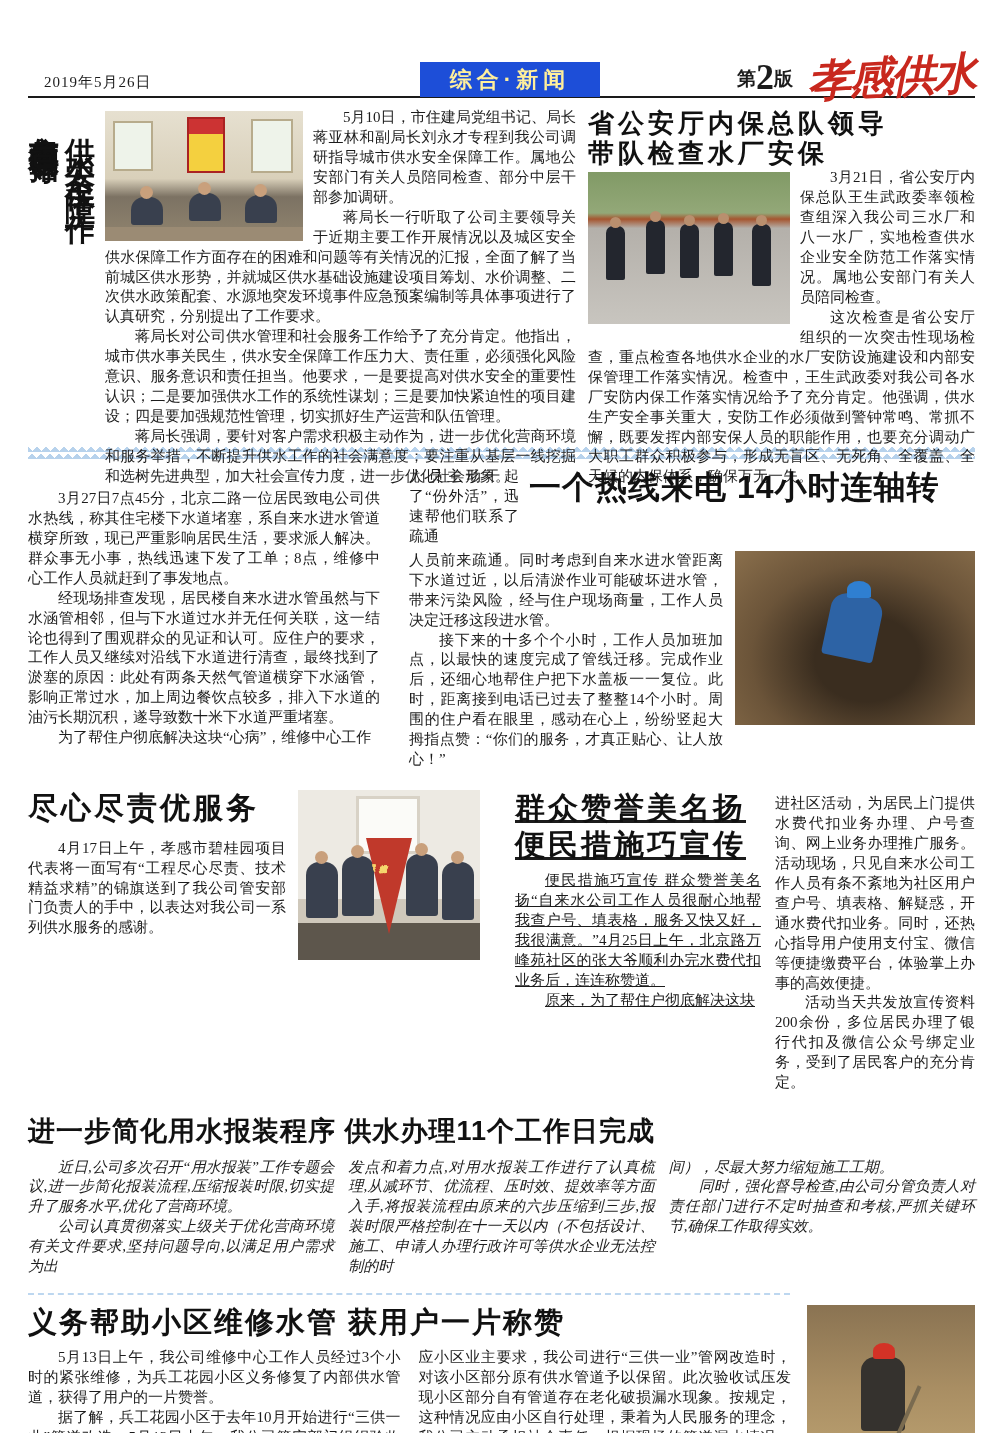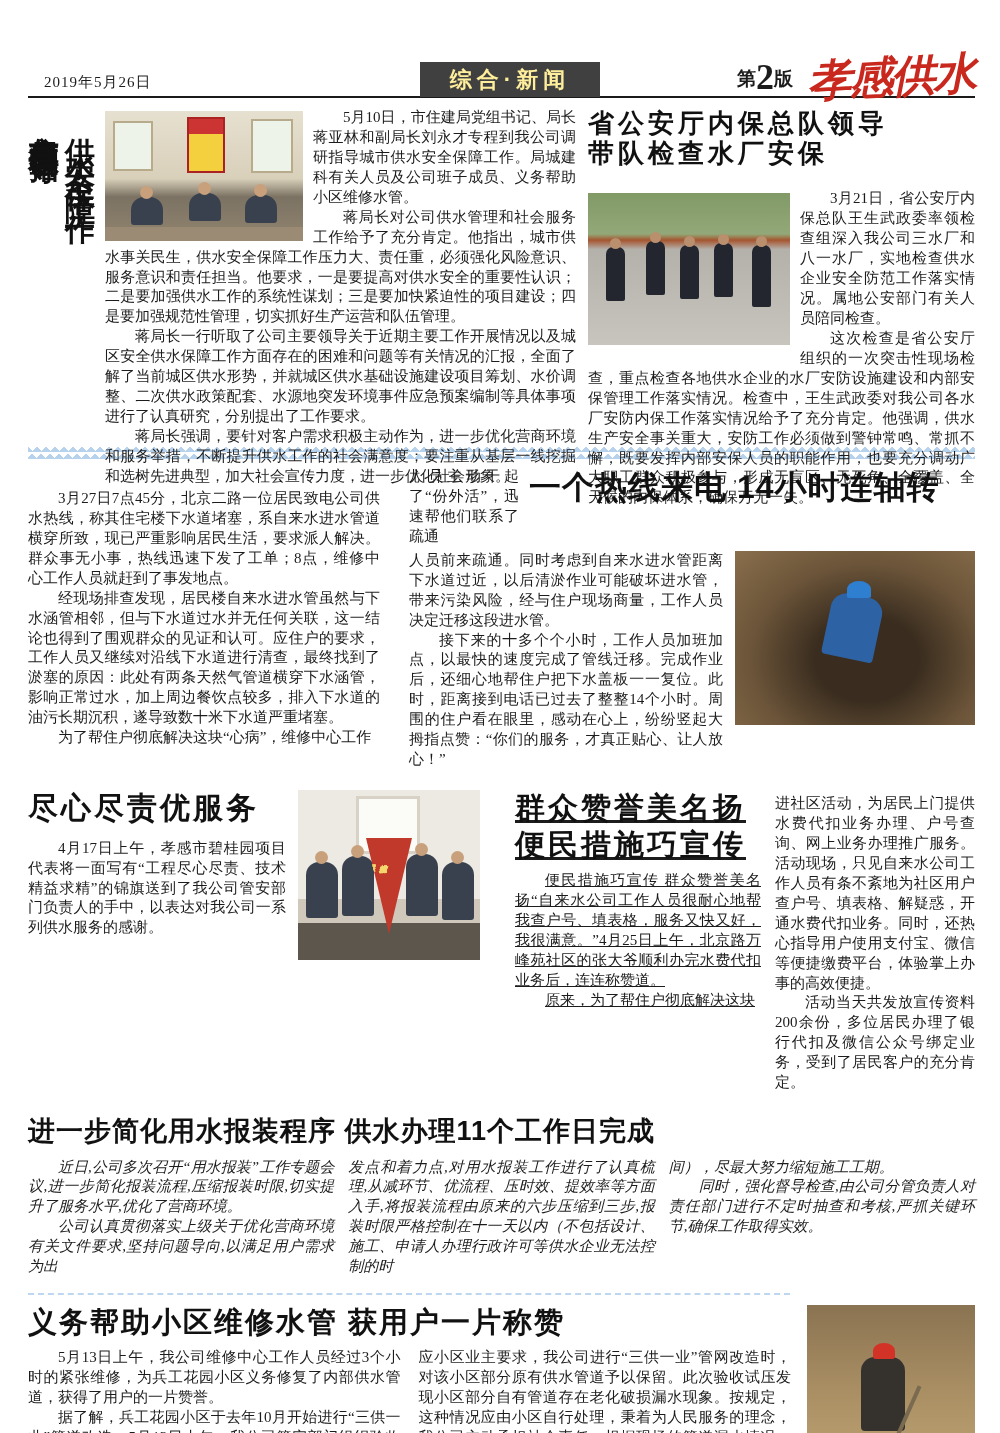--- a/index.html
+++ b/index.html
@@ -2,21 +2,21 @@
 <html><head>
 <meta charset="utf-8">
 <style>
   html,body{margin:0;padding:0;background:#ffffff;}
   .page{position:relative;width:1000px;height:1433px;overflow:hidden;box-sizing:border-box;
         padding:56px 25px 18px 28px;background:#fff;color:#1c1c1c;
         font-family:"Liberation Serif","DejaVu Serif",serif;}
   
   .header{position:relative;height:40px;border-bottom:2px solid #1a1a1a;}
   .hdr-date{position:absolute;left:16px;bottom:4px;font-size:15px;letter-spacing:1px;}
-  .hdr-banner{position:absolute;left:392px;bottom:-1px;width:180px;height:35px;background:#404040;
+  .hdr-banner{position:absolute;left:392px;bottom:-1px;width:180px;height:35px;background:#1d4ed8;
               display:flex;align-items:center;justify-content:center;
               font-family:"Liberation Sans","DejaVu Sans",sans-serif;font-weight:bold;font-size:22px;
               color:#ffef9c;letter-spacing:5px;}
   .hdr-right{position:absolute;right:0;bottom:1px;display:flex;align-items:flex-end;gap:14px;}
   .pageno{font-size:19px;font-weight:bold;line-height:1;padding-bottom:3px;}
   .pageno b{font-size:36px;line-height:.8;vertical-align:-4px;}
   .masthead{font-size:44px;line-height:.85;font-weight:bold;font-style:italic;color:#c8281e;
             font-family:"DejaVu Serif",serif;transform:rotate(-3deg);letter-spacing:-2px;}
   
   .body-txt{font-size:15px;line-height:1.33;text-align:justify;}
@@ -27,21 +27,21 @@
   .row1{display:flex;gap:12px;margin-top:10px;height:330px;}
   .art1{width:548px;display:flex;gap:8px;}
   .vtitles{display:flex;gap:3px;padding-top:4px;}
   .vcol{writing-mode:vertical-rl;font-family:"Liberation Sans","DejaVu Sans",sans-serif;
         font-weight:bold;color:#111;}
   .vcol1{font-size:30px;letter-spacing:2px;line-height:1.1;}
   .vcol2{font-size:30px;letter-spacing:11px;line-height:1.1;padding-top:2px;}
   .art1-body{flex:1;}
   .art2{flex:1;}
   .art2-title{font-size:26px;line-height:1.16;letter-spacing:4px;}
-  .art2-body{margin-top:21px;}
+  .art2-body{margin-top:0;}
   
   .zigzag{height:13px;margin:8px 0 2px;
     background:
       linear-gradient(45deg,#b7d2ec 4px,transparent 0) 0 0/9px 6px repeat-x,
       linear-gradient(-45deg,#b7d2ec 4px,transparent 0) 0 0/9px 6px repeat-x,
       linear-gradient(45deg,#b7d2ec 4px,transparent 0) 4px 7px/9px 6px repeat-x,
       linear-gradient(-45deg,#b7d2ec 4px,transparent 0) 4px 7px/9px 6px repeat-x;}
   
   .art3{display:flex;gap:29px;margin-top:8px;align-items:center;}
   .art3-c1{width:352px;}
@@ -127,23 +127,23 @@
       <div class="art1-body body-txt">
         <div class="photo ph-meeting">
           <i class="win" style="left:8px;top:10px;width:36px;height:46px"></i>
           <i class="win" style="right:10px;top:8px;width:38px;height:50px"></i>
           <i class="poster"></i>
           <i class="person" style="left:26px;bottom:16px"></i>
           <i class="person" style="left:84px;bottom:20px"></i>
           <i class="person" style="right:26px;bottom:18px"></i>
           <i class="tabletop"></i>
         </div>
-        <p>5月10日，市住建局党组书记、局长蒋亚林和副局长刘永才专程到我公司调研指导城市供水安全保障工作。局城建科有关人员及公司班子成员、义务帮助小区维修水管。</p>
+        <p>5月10日，市住建局党组书记、局长蒋亚林和副局长刘永才专程到我公司调研指导城市供水安全保障工作。属地公安部门有关人员陪同检查、部分中层干部参加调研。</p>
+        <p>蒋局长一行听取了公司主要领导关于近期主要工作开展情况以及城区安全供水保障工作方面存在的困难和问题等有关情况的汇报，全面了解了当前城区供水形势，并就城区供水基础设施建设项目筹划、水价调整、二次供水政策配套、水源地突发环境事件应急预案编制等具体事项进行了认真研究，分别提出了工作要求。</p>
         <p>蒋局长对公司供水管理和社会服务工作给予了充分肯定。他指出，城市供水事关民生，供水安全保障工作压力大、责任重，必须强化风险意识、服务意识和责任担当。他要求，一是要提高对供水安全的重要性认识；二是要加强供水工作的系统性谋划；三是要加快紧迫性的项目建设；四是要加强规范性管理，切实抓好生产运营和队伍管理。</p>
-        <p>蒋局长一行听取了公司主要领导关于近期主要工作开展情况以及城区安全供水保障工作方面存在的困难和问题等有关情况的汇报，全面了解了当前城区供水形势，并就城区供水基础设施建设项目筹划、水价调整、二次供水政策配套、水源地突发环境事件应急预案编制等具体事项进行了认真研究，分别提出了工作要求。</p>
         <p>蒋局长强调，要针对客户需求积极主动作为，进一步优化营商环境和服务举措，不断提升供水工作的社会满意度；要注重从基层一线挖掘和选树先进典型，加大社会宣传力度，进一步优化社会形象。</p>
       </div>
     </div>
 
     <div class="art2">
       <div class="art2-title h-sans">
         <div>省公安厅内保总队领导</div>
         <div>带队检查水厂安保</div>
       </div>
       <div class="art2-body body-txt">

